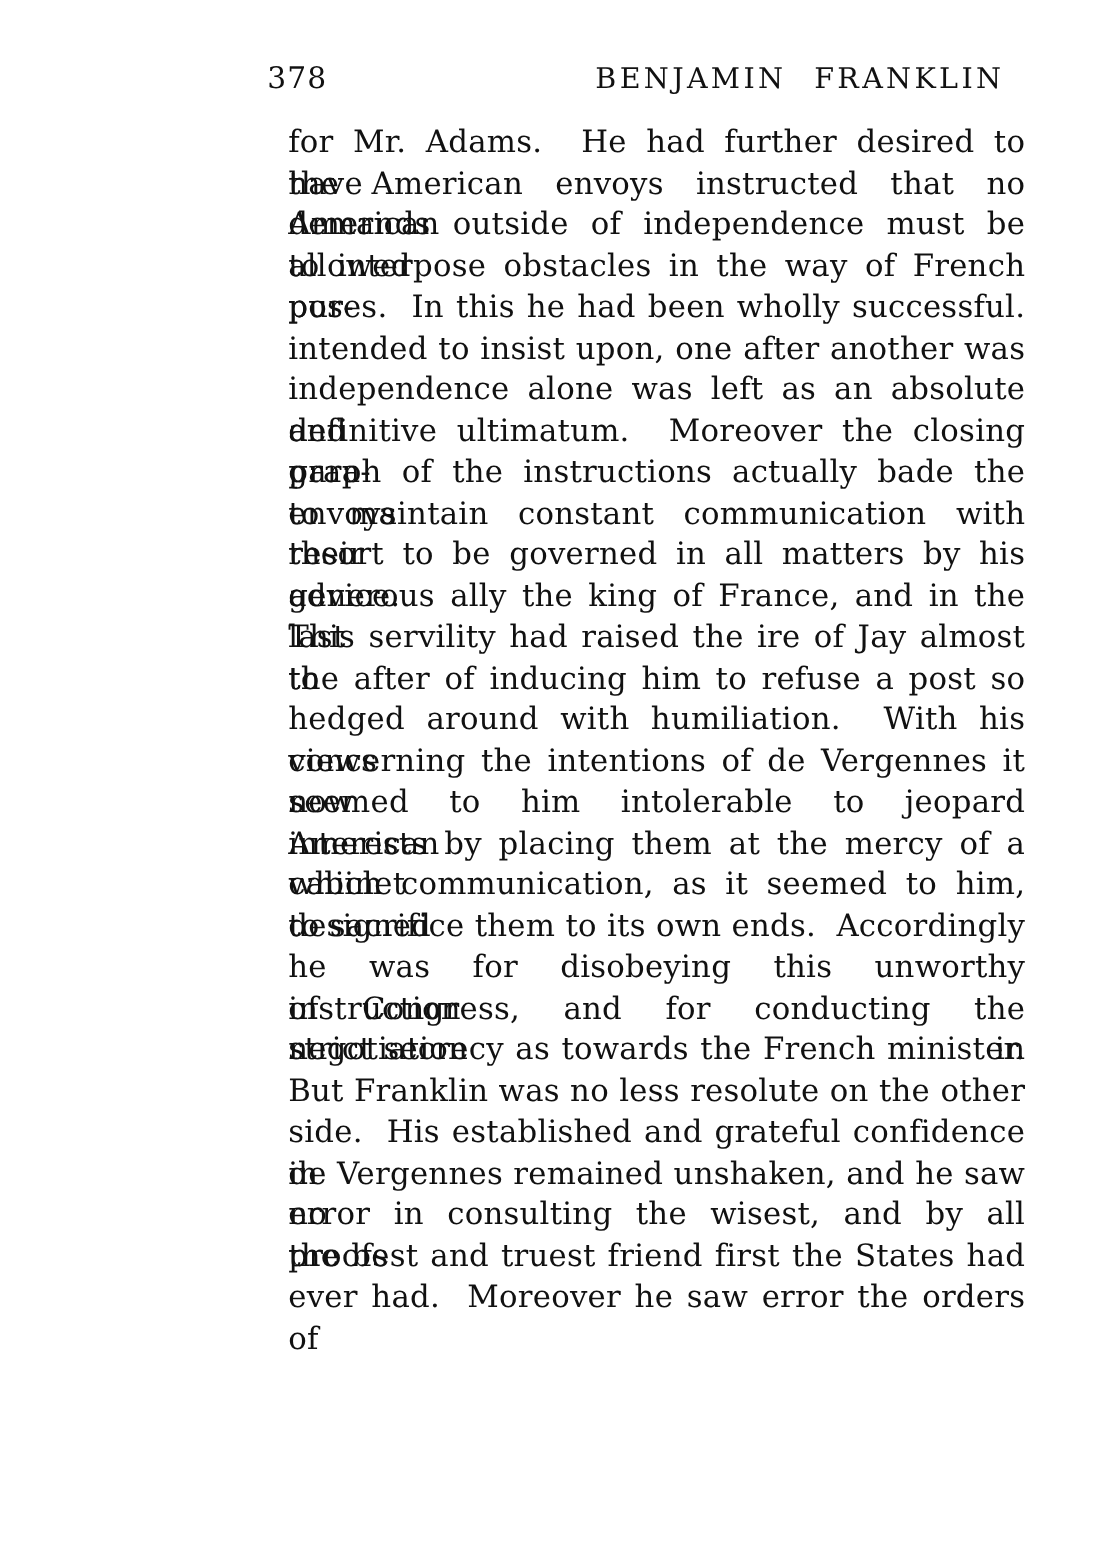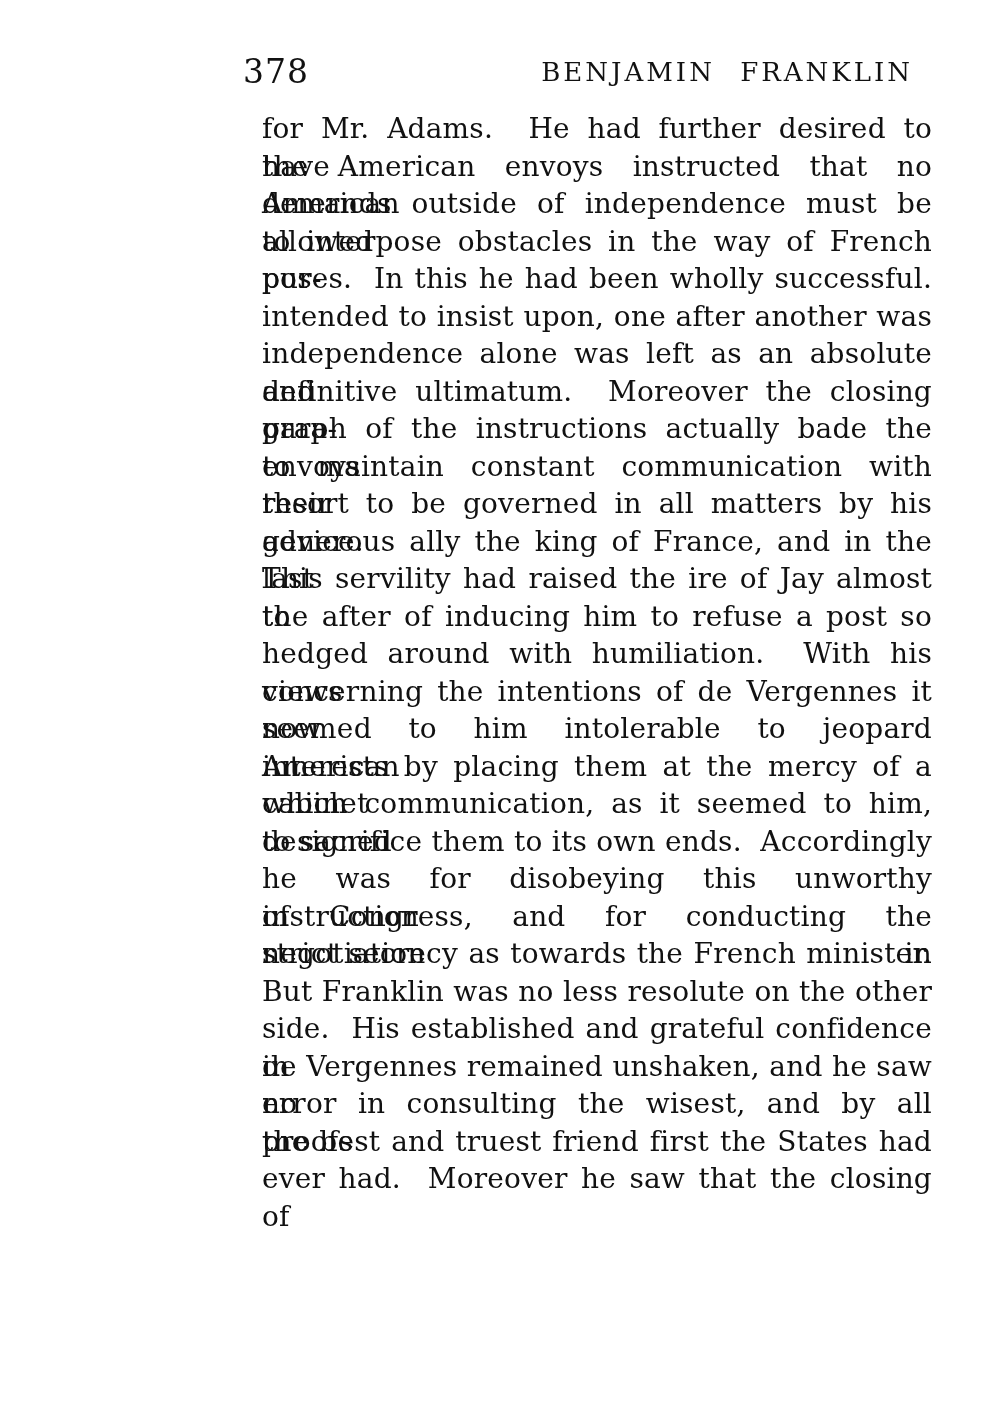--- a/index.html
+++ b/index.html
@@ -20,21 +20,21 @@
     position: absolute;
     top: 54px;
     left: 243px;
     width: 670px;
     height: 36px;
   }
   .page-number {
     position: absolute;
     left: 0;
     top: 0;
-    font-size: 33px;
+    font-size: 27px;
     line-height: 36px;
     letter-spacing: 1px;
   }
   .running-head-title {
     position: absolute;
     left: 0;
     width: 100%;
     top: 0;
     text-align: right;
     font-size: 26px;
@@ -89,15 +89,15 @@
       <div class="text-line">which communication, as it seemed to him, designed</div>
       <div class="text-line">to sacrifice them to its own ends.  Accordingly</div>
       <div class="text-line">he was for disobeying this unworthy instruction</div>
       <div class="text-line">of Congress, and for conducting the negotiation in</div>
       <div class="text-line">strict secrecy as towards the French minister.</div>
       <div class="text-line">But Franklin was no less resolute on the other</div>
       <div class="text-line">side.  His established and grateful confidence in</div>
       <div class="text-line">de Vergennes remained unshaken, and he saw no</div>
       <div class="text-line">error in consulting the wisest, and by all proofs</div>
       <div class="text-line">the best and truest friend first the States had</div>
-      <div class="text-line">ever had.  Moreover he saw that the closing of</div>
+      <div class="text-line">ever had.  Moreover he saw error the orders of</div>
     </div>
 </div>
 
 </body></html>

